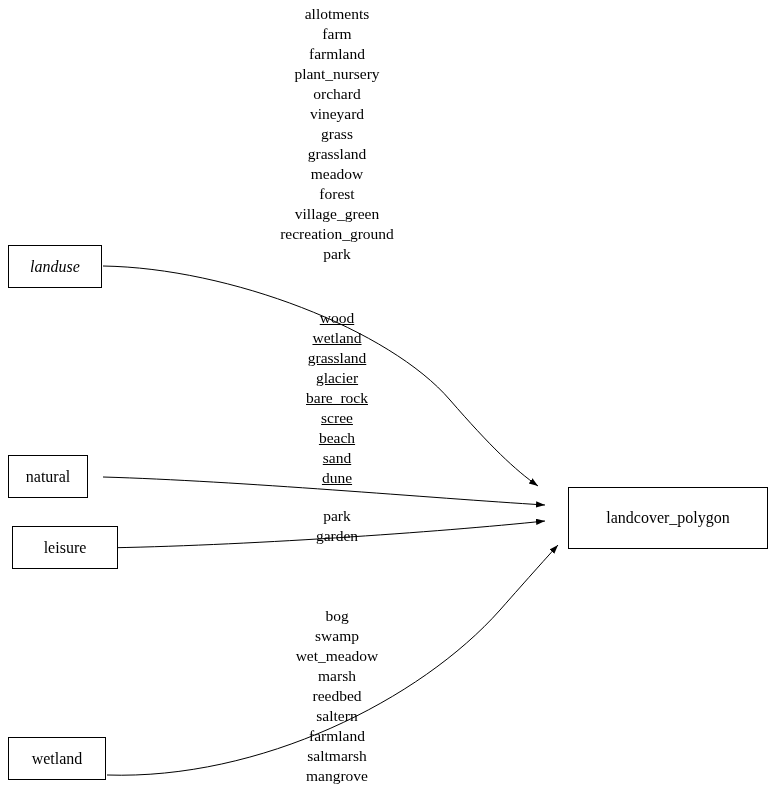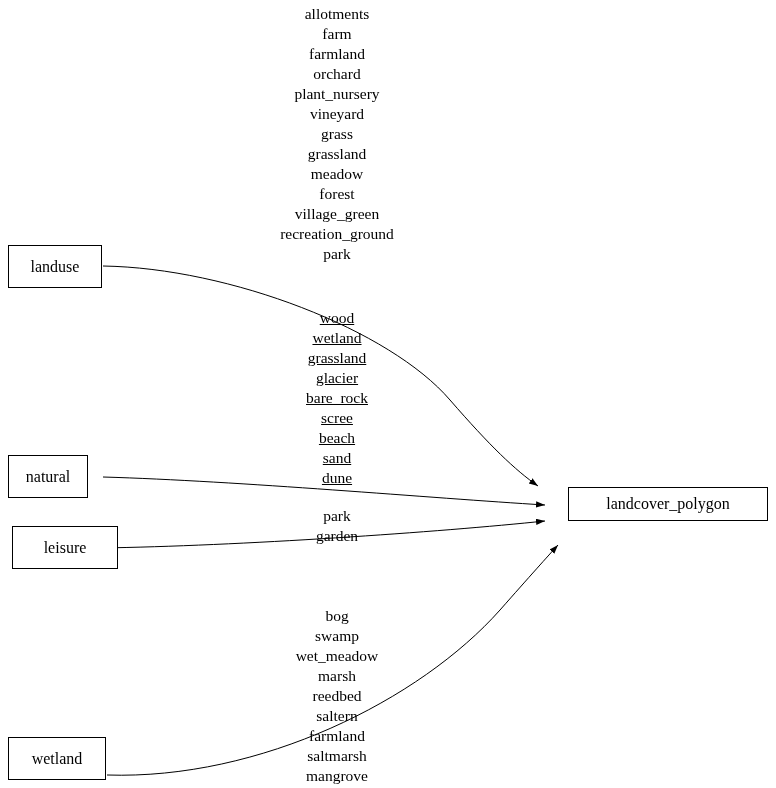--- a/index.html
+++ b/index.html
@@ -58,46 +58,46 @@
       <marker id="arrow" markerWidth="10" markerHeight="10" refX="9" refY="3.2" orient="auto" markerUnits="strokeWidth">
         <path d="M0,0 L9,3.2 L0,6.4 z" fill="#000000"></path>
       </marker>
     </defs>
     <path d="M103,266 C 230,268 390,330 450,400 C 490,446 515,470 538,486" fill="none" stroke="#000000" stroke-width="1" marker-end="url(#arrow)"></path>
     <path d="M103,477 C 240,481 430,498 545,505" fill="none" stroke="#000000" stroke-width="1" marker-end="url(#arrow)"></path>
     <path d="M99,548 C 240,546 440,532 545,521" fill="none" stroke="#000000" stroke-width="1" marker-end="url(#arrow)"></path>
     <path d="M107,775 C 260,780 420,700 500,610 C 530,576 548,556 558,545" fill="none" stroke="#000000" stroke-width="1" marker-end="url(#arrow)"></path>
   </svg>
 
-  <div class="node" style="left:8px; top:245px; width:94px; height:43px;">
+  <div class="node" style="left:8px; top:245px; width:94px; height:43px;font-style:italic;">
     <span>landuse</span>
   </div>
 
   <div class="node" style="left:8px; top:455px; width:80px; height:43px;">
     <span>natural</span>
   </div>
 
   <div class="node" style="left:12px; top:526px; width:106px; height:43px;">
     <span>leisure</span>
   </div>
 
   <div class="node" style="left:8px; top:737px; width:98px; height:43px;">
     <span>wetland</span>
   </div>
 
-  <div class="node" style="left:568px; top:487px; width:200px; height:34px;">
+  <div class="node" style="left:568px; top:487px; width:200px; height:62px;">
     <span>landcover_polygon</span>
   </div>
 
   <div class="label-group" style="left:248px; top:4px; width:178px;">
     <div>allotments</div>
     <div>farm</div>
     <div>farmland</div>
+    <div>plant_nursery</div>
     <div>orchard</div>
-    <div>plant_nursery</div>
     <div>vineyard</div>
     <div>grass</div>
     <div>grassland</div>
     <div>meadow</div>
     <div>forest</div>
     <div>village_green</div>
     <div>recreation_ground</div>
     <div>park</div>
   </div>
 

